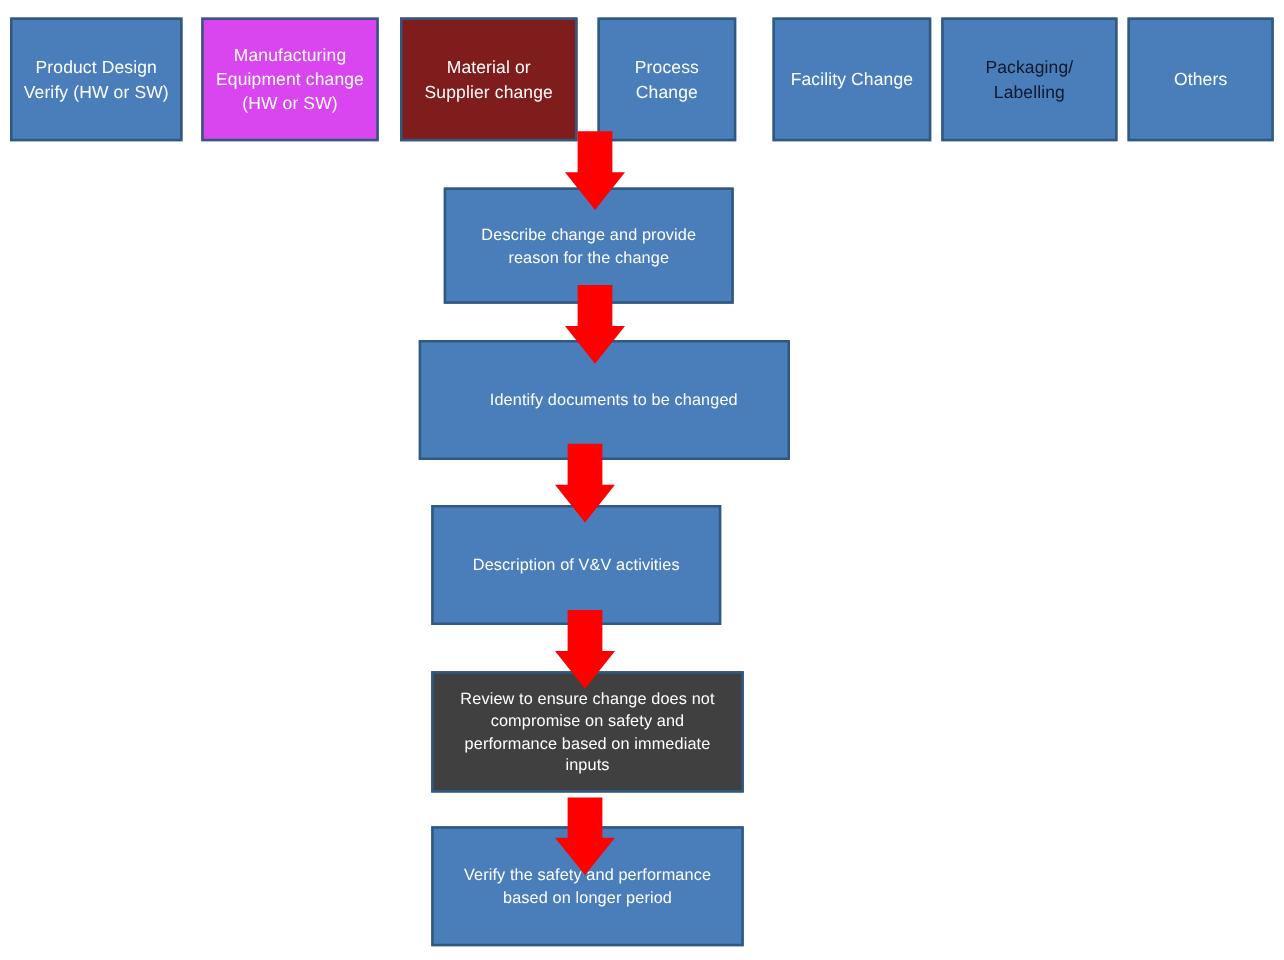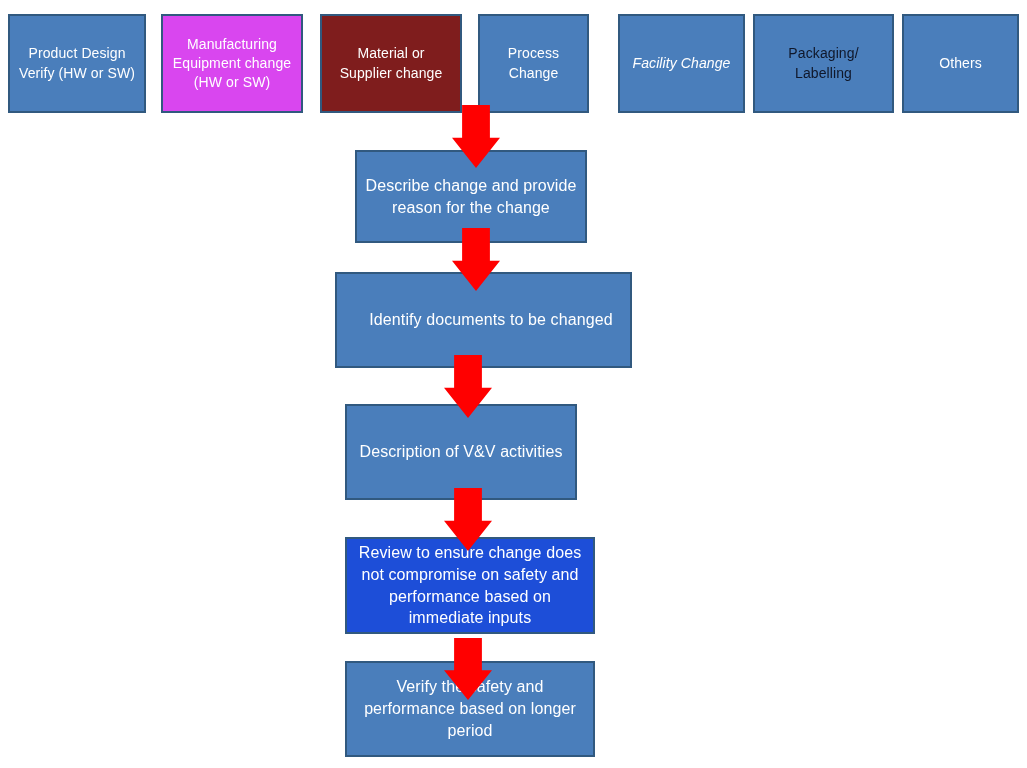--- a/index.html
+++ b/index.html
@@ -21,21 +21,21 @@
   .node {
     position: absolute;
     box-sizing: border-box;
     background: #4a7ebb;
     border: 2px solid #31597f;
     display: flex;
     align-items: center;
     justify-content: center;
     text-align: center;
     color: #ffffff;
-    font-size: 16px;
+    font-size: 13px;
     line-height: 1.36;
     padding: 2px 8px;
     z-index: 1;
     white-space: pre-line;
     letter-spacing: 0.1px;
   }
   .node.category {
     font-size: 14px;
   }
   .arrow {
@@ -49,28 +49,28 @@
 </style>
 </head>
 <body>
 
 <div id="canvas" style="background: rgb(255, 255, 255);">
 
   <div class="node category" style="left: 8px; top: 14px; width: 138px; height: 99px; background: rgb(74, 126, 187); border-color: rgb(49, 89, 127); color: rgb(255, 255, 255);">Product Design Verify (HW or SW)</div>
   <div class="node category" style="left: 161px; top: 14px; width: 142px; height: 99px; background: #d946ef; border-color: rgb(49, 89, 127); color: rgb(255, 255, 255);">Manufacturing Equipment change (HW or SW)</div>
   <div class="node category" style="left: 320px; top: 14px; width: 142px; height: 99px; background: #7f1d1d; border-color: rgb(49, 89, 127); color: rgb(255, 255, 255);">Material or Supplier change</div>
   <div class="node category" style="left: 478px; top: 14px; width: 111px; height: 99px; background: rgb(74, 126, 187); border-color: rgb(49, 89, 127); color: rgb(255, 255, 255);">Process Change</div>
-  <div class="node category" style="left: 618px; top: 14px; width: 127px; height: 99px; background: rgb(74, 126, 187); border-color: rgb(49, 89, 127); color: rgb(255, 255, 255); font-style: italic;">Facility Change</div>
+  <div class="node category" style="left: 618px; top: 14px; width: 127px; height: 99px; background: rgb(74, 126, 187); border-color: rgb(49, 89, 127); color: rgb(255, 255, 255);">Facility Change</div>
   <div class="node category" style="left: 753px; top: 14px; width: 141px; height: 99px; background: rgb(74, 126, 187); border-color: rgb(49, 89, 127); color: #0f172a;">Packaging/ Labelling</div>
   <div class="node category" style="left: 902px; top: 14px; width: 117px; height: 99px; background: rgb(74, 126, 187); border-color: rgb(49, 89, 127); color: rgb(255, 255, 255);">Others</div>
 
   <div class="node step" style="left: 355px; top: 150px; width: 232px; height: 93px; background: rgb(74, 126, 187); border-color: rgb(49, 89, 127); color: rgb(255, 255, 255);">Describe change and  provide reason for the change</div>
   <div class="node step" style="left: 335px; top: 272px; width: 297px; height: 96px; background: rgb(74, 126, 187); border-color: rgb(49, 89, 127); color: rgb(255, 255, 255); padding-left: 23px;">Identify documents  to be changed</div>
   <div class="node step" style="left: 345px; top: 404px; width: 232px; height: 96px; background: rgb(74, 126, 187); border-color: rgb(49, 89, 127); color: rgb(255, 255, 255);">Description of V&amp;V activities</div>
-  <div class="node step" style="left: 345px; top: 537px; width: 250px; height: 97px; background: #1d4ed8; border-color: rgb(49, 89, 127); color: rgb(255, 255, 255);">Review to ensure  change does  not compromise on safety and performance based  on immediate inputs</div>
+  <div class="node step" style="left: 345px; top: 537px; width: 250px; height: 97px; background: #404040; border-color: rgb(49, 89, 127); color: rgb(255, 255, 255);">Review to ensure  change does  not compromise on safety and performance based  on immediate inputs</div>
   <div class="node step" style="left: 345px; top: 661px; width: 250px; height: 96px; background: rgb(74, 126, 187); border-color: rgb(49, 89, 127); color: rgb(255, 255, 255);">Verify the safety and performance based on longer period</div>
 
   <div class="arrow" style="left: 452px; top: 105px; width: 48px; height: 63px;">
       <svg width="48" height="63" viewBox="0 0 48 63">
         <polygon points="10.1,0.0 37.9,0.0 37.9,32.8 48.0,32.8 24.0,63.0 0.0,32.8 10.1,32.8" fill="#ff0000"></polygon>
       </svg>
     </div>
   <div class="arrow" style="left: 452px; top: 228px; width: 48px; height: 63px;">
       <svg width="48" height="63" viewBox="0 0 48 63">
         <polygon points="10.1,0.0 37.9,0.0 37.9,32.8 48.0,32.8 24.0,63.0 0.0,32.8 10.1,32.8" fill="#ff0000"></polygon>

